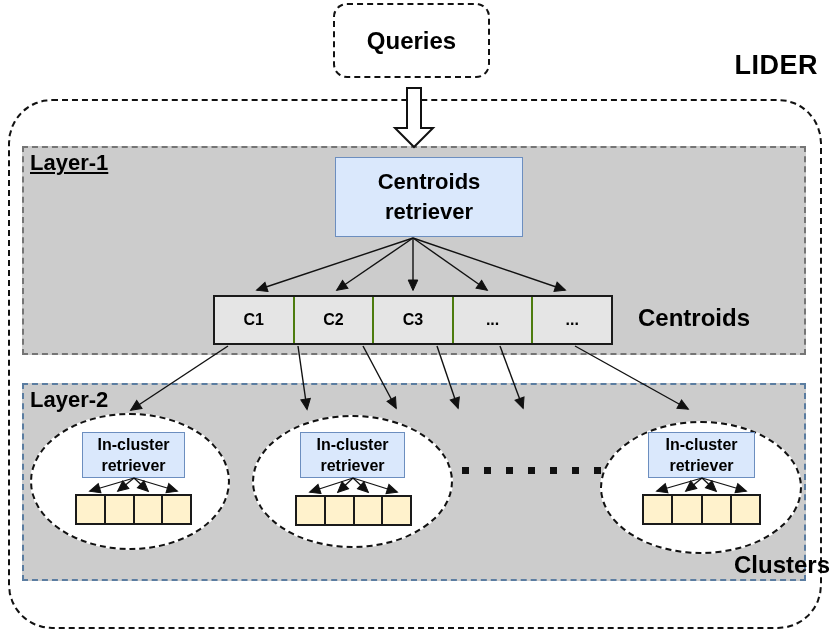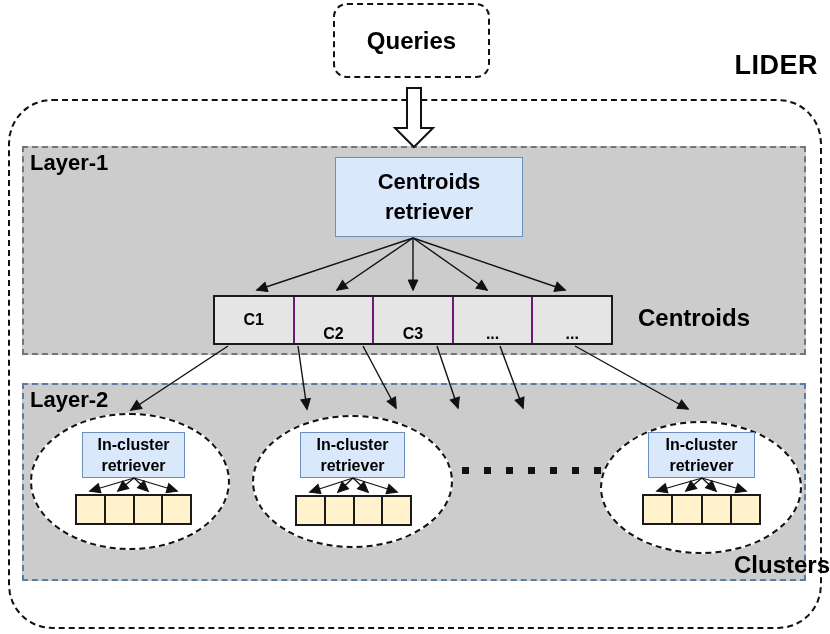--- a/index.html
+++ b/index.html
@@ -32,21 +32,21 @@
   
   .layer1-panel {
     left:22px; top:146px; width:784px; height:209px;
     background:#cccccc; border:2px dashed #757575;
   }
   .layer2-panel {
     left:22px; top:383px; width:784px; height:198px;
     background:#cccccc; border:2px dashed #5b7da1;
   }
   .layer-label { font-size:22px; font-weight:bold; }
-  .layer1-label { left:30px; top:150px; }
+  .layer1-label { left:30px; top:150px;text-decoration:underline; }
   .layer2-label { left:30px; top:387px; }
 
   
   .blue-box {
     background:#dae8fc; border:1px solid #6c8ebf;
     display:flex; align-items:center; justify-content:center; text-align:center;
     font-weight:bold;
   }
   .centroids-retriever {
     left:335px; top:157px; width:188px; height:80px;
@@ -59,21 +59,21 @@
 
   
   .centroid-row {
     left:213px; top:295px; width:400px; height:50px;
     display:flex; border:2px solid #1a1a1a; background:#fff2cc;
   }
   .centroid-cell {
     flex:1; display:flex; align-items:center; justify-content:center;
     font-size:16px; font-weight:bold; background:#e5e5e5;
   }
-  .centroid-cell + .centroid-cell { border-left:2px solid #701a75;align-items:flex-end; }
+  .centroid-cell + .centroid-cell { border-left:2px solid #4d7c0f; }
 
   .caption { font-size:24px; font-weight:bold; }
   .centroids-caption { left:638px; top:304px; }
   .clusters-caption  { left:686px; top:551px;margin-left:48px; }
 
   
   .ellipse {
     border:2px dashed #111; border-radius:50%; background:#ffffff;
   }
   .ellipse-1 { left:30px;  top:413px; width:200px; height:137px; }

